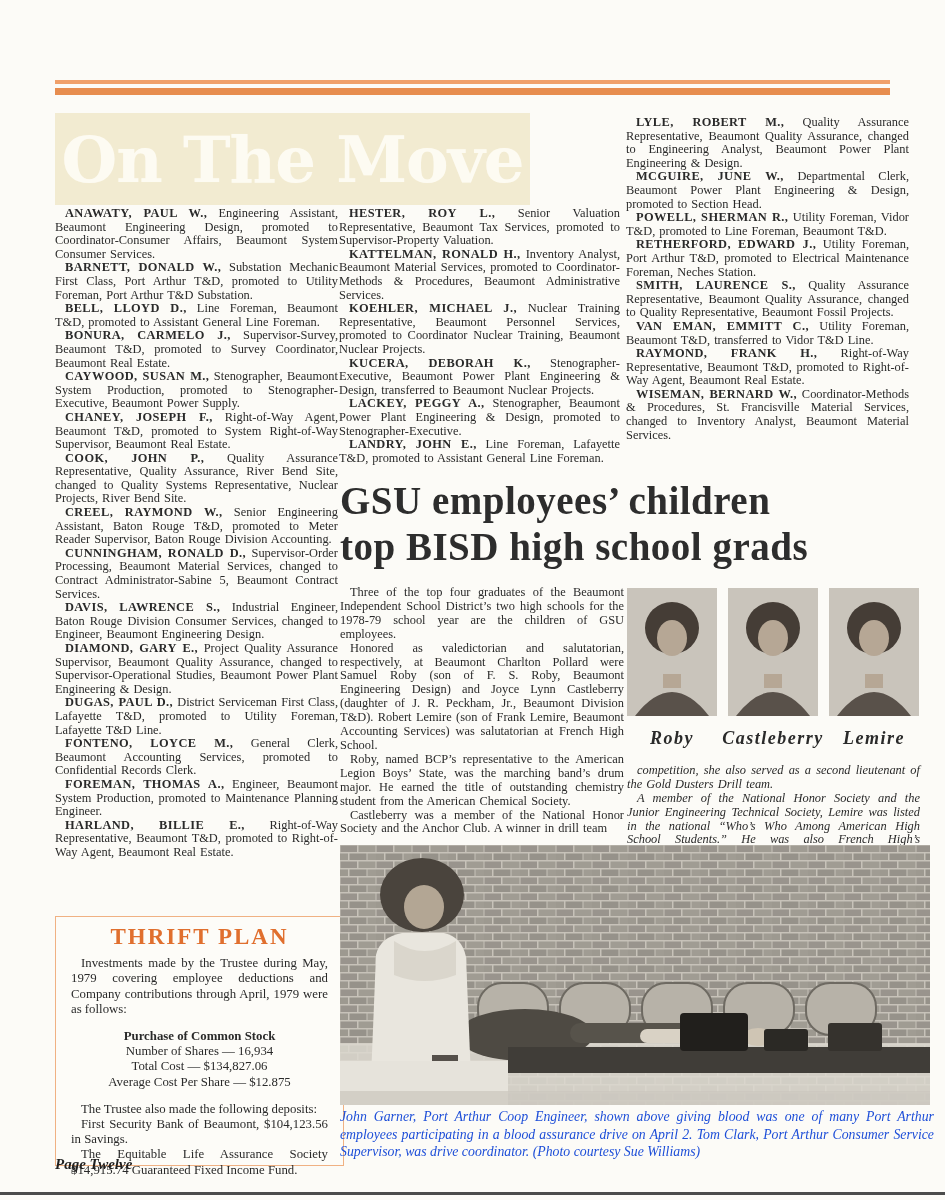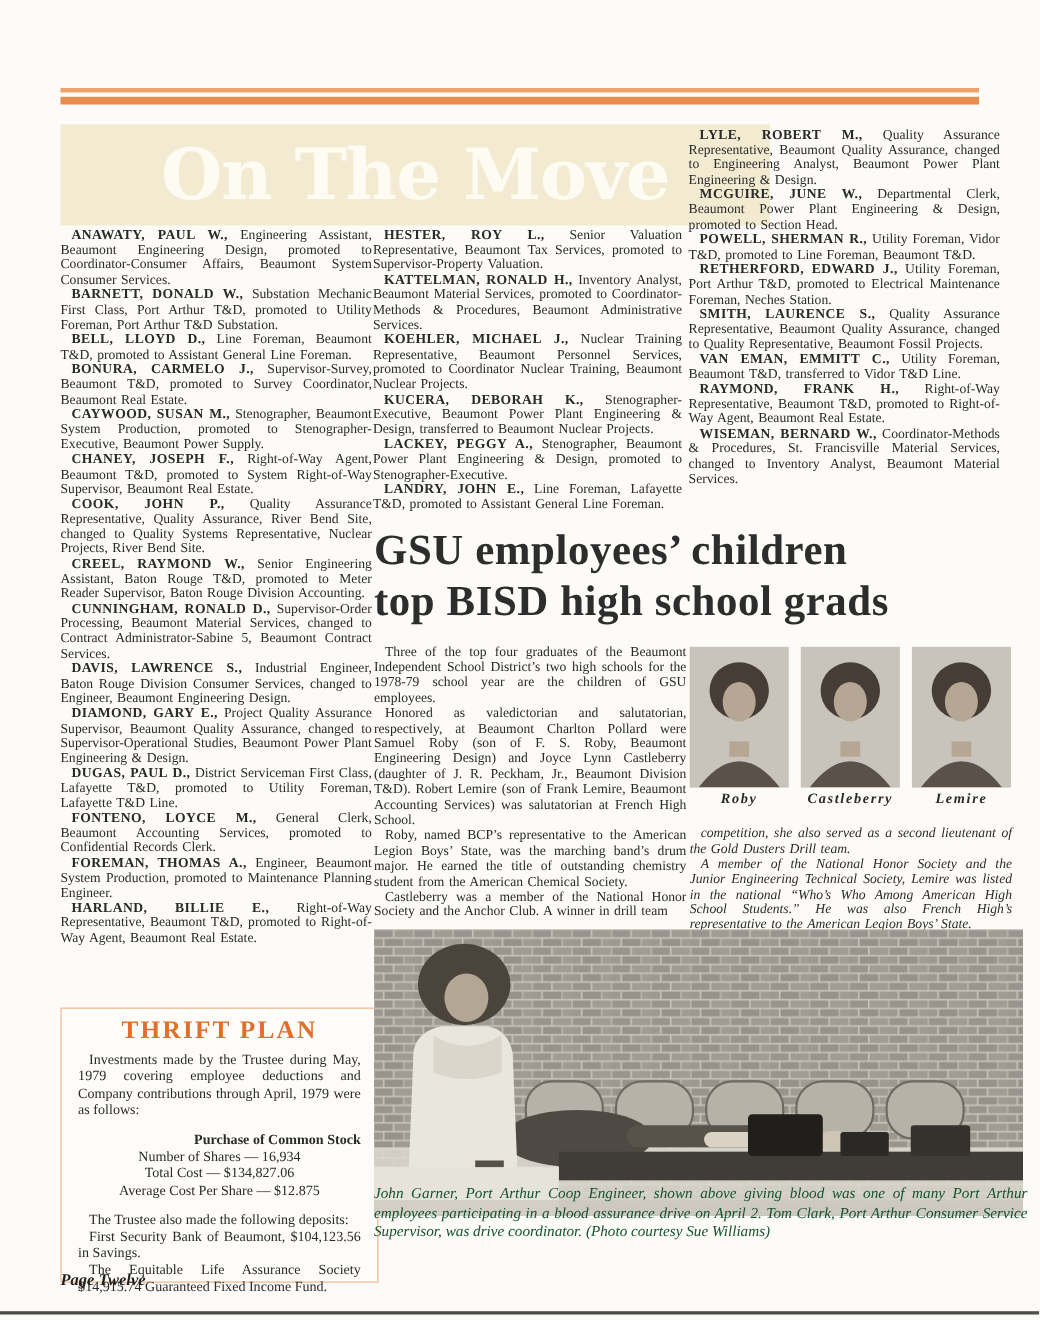--- a/index.html
+++ b/index.html
@@ -7,21 +7,21 @@
     position:relative; width:945px; height:1200px;
     background:#fcfbf7; overflow:hidden;
     font-family:"Liberation Serif","DejaVu Serif",serif;
     color:#2a2a2a;
   }
   
   .rule-thin  { position:absolute; left:55px; top:80px;  width:835px; height:4px; background:#f0a06a; }
   .rule-thick { position:absolute; left:55px; top:88px;  width:835px; height:7px; background:#e78d4f; }
   
   .banner {
-    position:absolute; left:55px; top:113px; width:645px; height:92px;
+    position:absolute; left:55px; top:113px; width:475px; height:92px;
     background:#f2ebd1;
     display:flex; align-items:center; justify-content:center;
   }
   .banner h1 {
     margin:0; font-family:"DejaVu Serif",serif; font-weight:bold;
     font-size:64px; letter-spacing:-1px; color:#fdfbf2;
     text-shadow:0 0 1px #f6efdb;
     white-space:nowrap;
   }
   
@@ -38,44 +38,44 @@
     letter-spacing:.5px;
   }
   .art-col { position:absolute; font-size:12.4px; line-height:13.9px; text-align:justify; }
   .art-left  { left:340px; top:586px; width:284px; }
   .art-right { left:627px; top:588px; width:293px; }
   .art-col p { margin:0; text-indent:10px; word-spacing:1px; }
   .portrait-row { display:flex; gap:11px; margin-bottom:4px; }
   .portrait-cell { display:flex; flex-direction:column; align-items:center; width:90px; }
   .portrait { width:90px; height:128px; background:#cfcbc2; overflow:hidden; }
   .portrait-name {
-    font-style:italic; font-weight:bold; font-size:13px; letter-spacing:1.5px;
-    margin-top:3px; text-indent:0; text-align:center;
+    font-style:italic; font-weight:bold; font-size:18px; letter-spacing:1.5px;
+    margin-top:16px; text-indent:0; text-align:center;
   }
   .art-right .cont { margin-top:18px;font-style:italic; }
   
   .thrift {
     position:absolute; left:55px; top:916px; width:289px; height:250px;
     border:1.5px solid #f0b183; background:#fdfcf8;
     box-sizing:border-box; padding:10px 15px;
     font-size:12.8px; line-height:15.2px;
   }
   .thrift-title {
     text-align:center; font-weight:bold; font-size:23px; letter-spacing:2px;
     color:#e06f2e; margin:2px 0 12px 0;
   }
   .thrift p { margin:0; text-align:justify; text-indent:10px; }
   .thrift .center-block { text-align:center; margin:12px 0; text-indent:0; }
   .thrift .center-block div { text-indent:0; }
-  .thrift .stock-head { font-weight:bold;text-align:right; }
+  .thrift .stock-head { font-weight:bold; }
   
   .photo-wrap { position:absolute; left:340px; top:845px; width:590px; height:260px; background:#aaa79f; }
   .caption {
-    position:absolute; left:340px; top:1076px; width:594px;
-    font-style:italic; font-size:13.8px; line-height:17.5px; color:#14532d;
+    position:absolute; left:340px; top:1108px; width:594px;
+    font-style:italic; font-size:13.8px; line-height:17.5px; color:#1d4ed8;
     text-align:justify;
   }
   .footer {
     position:absolute; left:55px; top:1156px;
     font-style:italic; font-weight:bold; font-size:15px; color:#1f1f1f;
   }
   .bottom-edge { position:absolute; left:0; top:1192px; width:945px; height:3px; background:#4c4c4c; }
 </style>
 </head>
 <body>

